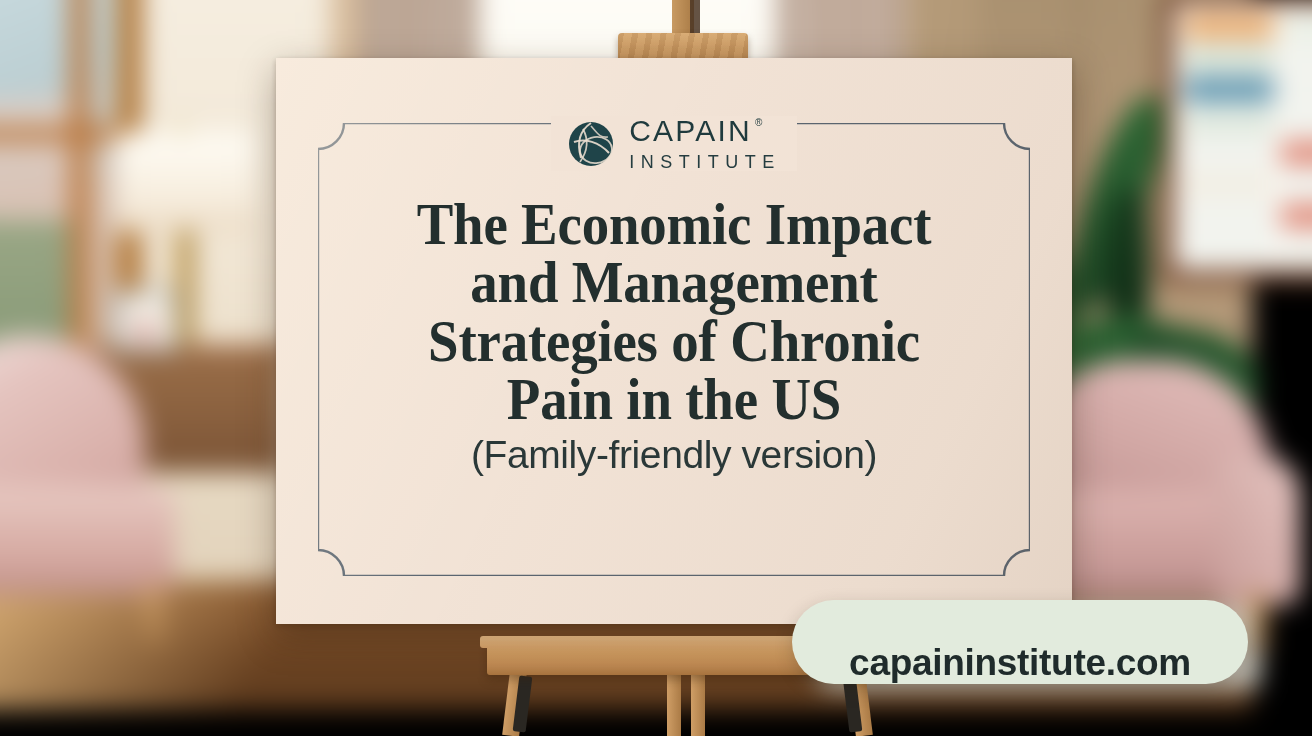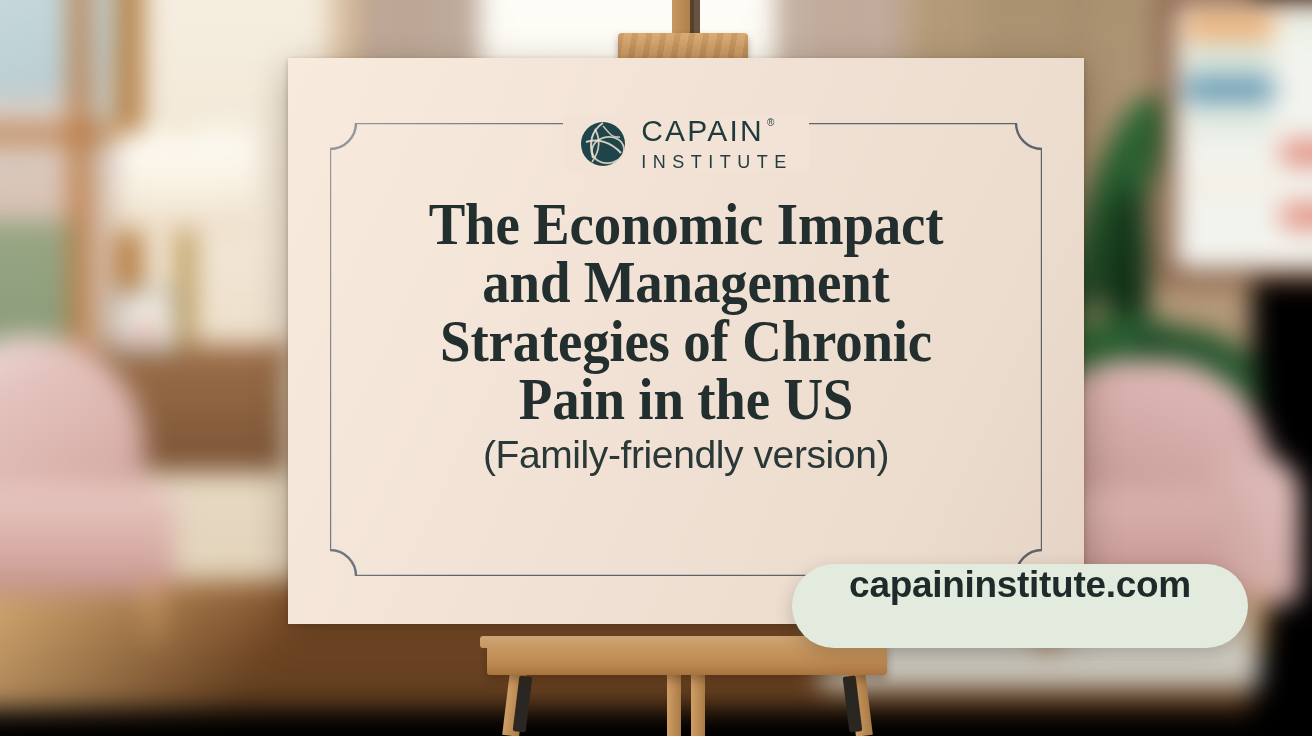--- a/index.html
+++ b/index.html
@@ -153,21 +153,21 @@
   .easel-leg{position:absolute;background:linear-gradient(90deg,#cf9e66,#ab7b46);}
   .leg-l{left:506px;top:672px;width:17px;height:64px;transform:rotate(7deg);}
   .leg-r{left:852px;top:672px;width:17px;height:64px;transform:rotate(-7deg);}
   .leg-c1{left:667px;top:672px;width:14px;height:64px;}
   .leg-c2{left:691px;top:672px;width:14px;height:64px;}
   .hinge{position:absolute;background:#2a2722;border-radius:2px;}
   .hg-l{left:516px;top:676px;width:13px;height:56px;transform:rotate(7deg);}
   .hg-r{left:846px;top:676px;width:13px;height:56px;transform:rotate(-7deg);}
 
   
-  .poster{position:absolute;left:288px;top:58px;width:796px;height:566px;
+  .poster{position:absolute;left:276px;top:58px;width:796px;height:566px;
       background:#f2e3d6;
       box-shadow:0 12px 34px rgba(50,30,15,.35), 0 2px 6px rgba(50,30,15,.25);}
   .poster::after{content:"";position:absolute;inset:0;pointer-events:none;
       background:linear-gradient(115deg,rgba(255,245,230,.45) 0%,rgba(255,255,255,0) 38%,
                  rgba(120,85,55,.05) 80%,rgba(110,75,45,.10) 100%);}
 
   
   .deco{position:absolute;left:42px;top:65px;right:42px;bottom:48px;pointer-events:none;}
   .deco svg{width:100%;height:100%;display:block;}
 
@@ -190,22 +190,22 @@
   .headline{position:relative;z-index:2;margin-top:24px;width:660px;text-align:center;
       font-family:"Liberation Serif",serif;font-weight:700;font-size:59px;line-height:.99;
       color:#232f2e;letter-spacing:-0.2px;transform:scaleX(.93);transform-origin:center;}
   .headline span{display:block;}
 
   .subtitle{position:relative;z-index:2;margin-top:4px;text-align:center;
       font-family:"Liberation Sans",sans-serif;font-weight:400;font-size:39px;color:#2a3838;
       letter-spacing:-0.4px;}
 
   
-  .url-pill{position:absolute;left:792px;top:564px;width:456px;height:84px;border-radius:42px;
-      background:#e2ebdd;display:flex;align-items:flex-start;justify-content:center;
+  .url-pill{position:absolute;left:792px;top:600px;width:456px;height:84px;border-radius:42px;
+      background:#e2ebdd;display:flex;align-items:flex-end;justify-content:center;
       box-shadow:0 6px 18px rgba(40,30,20,.22);}
   .url-pill span{font-family:"Liberation Sans",sans-serif;font-weight:700;font-size:37px;
       color:#1f2b2b;letter-spacing:-.3px;}
 </style>
 </head>
 <body>
 
 <div class="scene">
 
   <div class="room">

